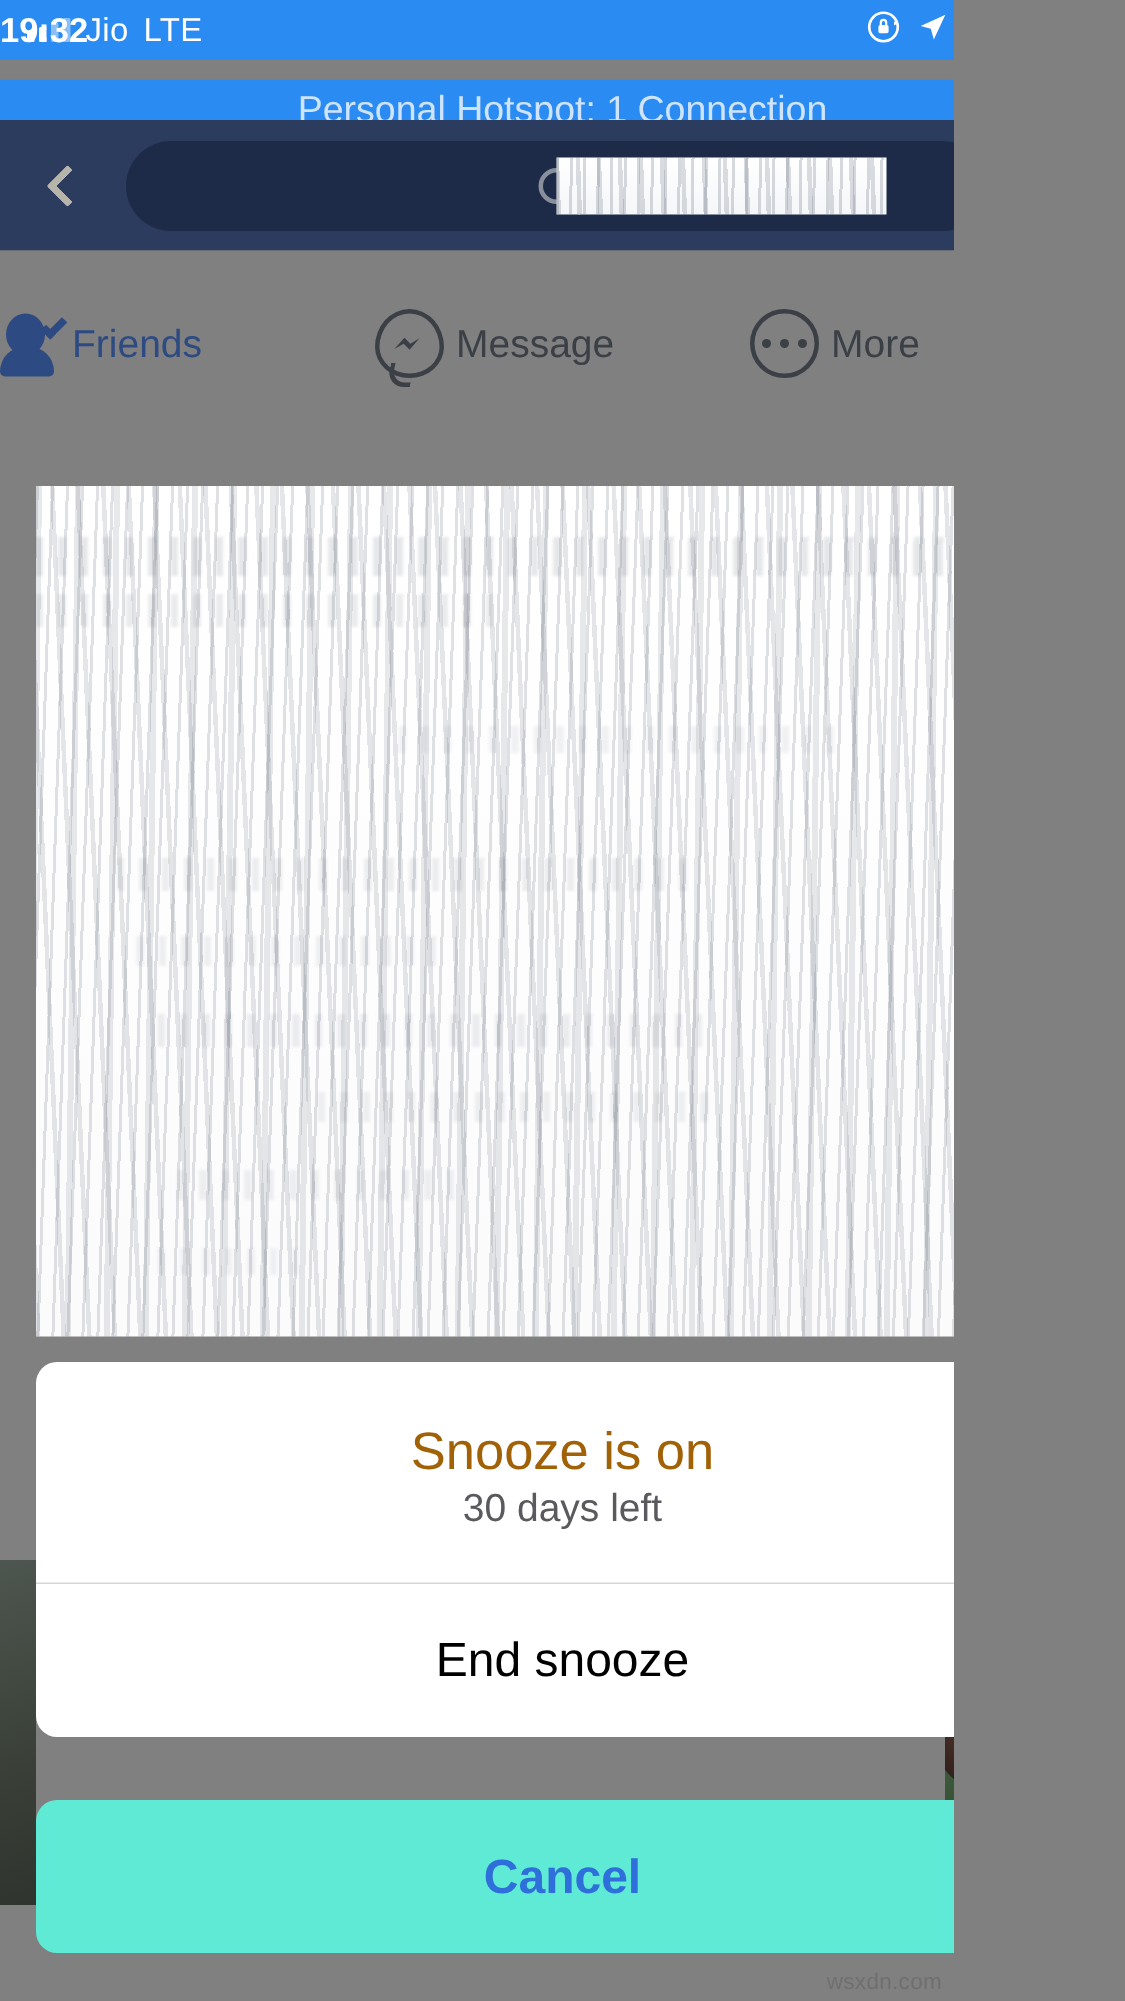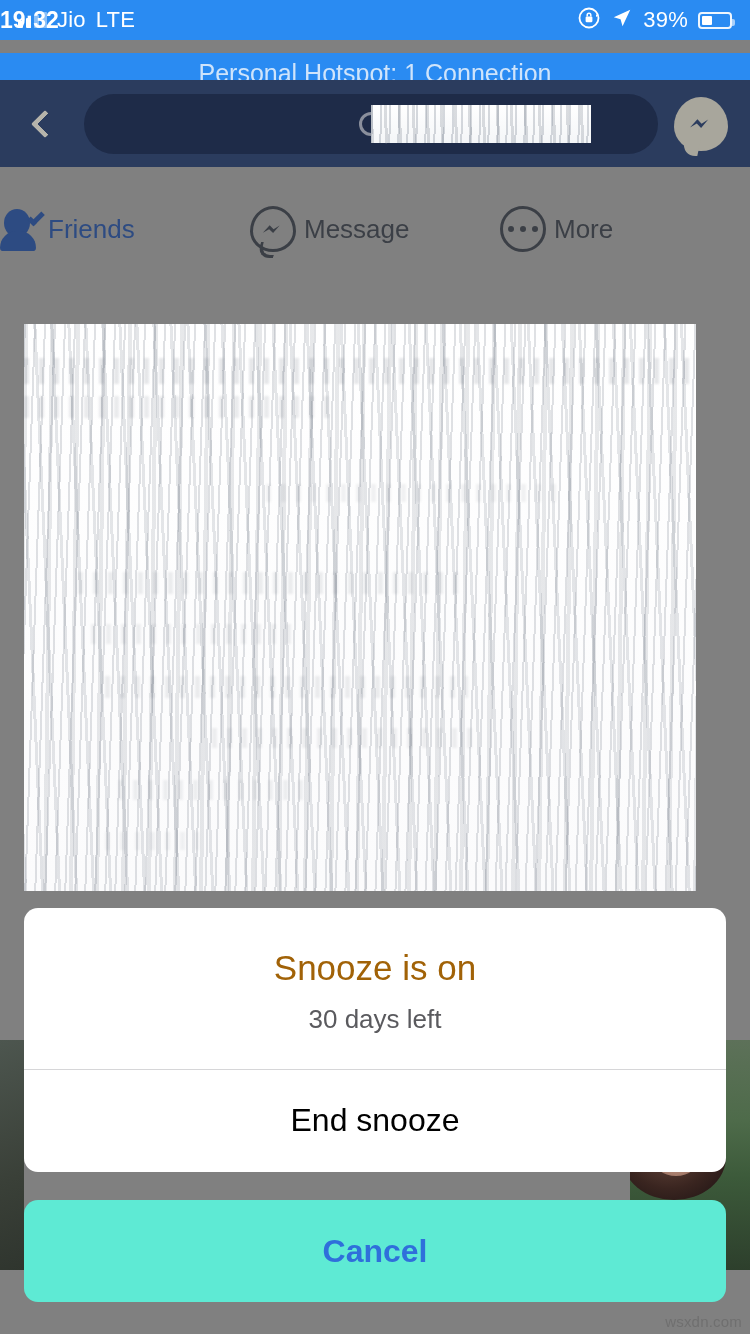--- a/index.html
+++ b/index.html
@@ -2,21 +2,21 @@
 <html><head>
 <meta charset="utf-8">
 <style>
   * { margin:0; padding:0; box-sizing:border-box; }
   html, body {
     width:750px; height:1334px;
     font-family:"Liberation Sans", sans-serif;
     background:#808080;
     overflow:hidden;
   }
-  #screen { position:relative; width:750px; height:1334px; overflow:hidden; background:#808080; }
+  #screen { position:relative; width:636px; height:1334px; overflow:hidden; background:#808080; }
 
   
   .statusbar {
     position:absolute; top:0; left:0; width:750px; height:40px;
     background:#2a8bf2;
     display:flex; align-items:center; justify-content:space-between;
     padding:0 18px;
   }
   .sb-left { display:flex; align-items:center; gap:10px; }
   .sb-right { display:flex; align-items:center; gap:10px; }
@@ -155,21 +155,21 @@
   
   .veil { position:absolute; inset:167px 0 0 0; background:rgba(128,128,128,.0); pointer-events:none; }
 
   
   .sheet-wrap { position:absolute; left:24px; top:908px; width:702px; }
   .sheet {
     background:#fff; border-radius:14px; overflow:hidden;
   }
   .sheet-header { padding:38px 20px 34px; text-align:center; }
   .sheet-title { font-size:35px; color:#a16207; line-height:1.25; }
-  .sheet-sub { font-size:26px; color:#5a5a5e; margin-top:14px; }
+  .sheet-sub { font-size:26px; color:#5a5a5e; }
   .sheet-divider { height:1px; background:#d6d6d8; }
   .sheet-action {
     height:102px; display:flex; align-items:center; justify-content:center;
     font-size:32px; color:#000000;
   }
   .cancel-sheet {
     position:absolute; left:24px; top:1200px; width:702px; height:102px;
     background:#5eead4; border-radius:14px;
     display:flex; align-items:center; justify-content:center;
     font-size:32px; font-weight:bold; color:#2f6fdb;

